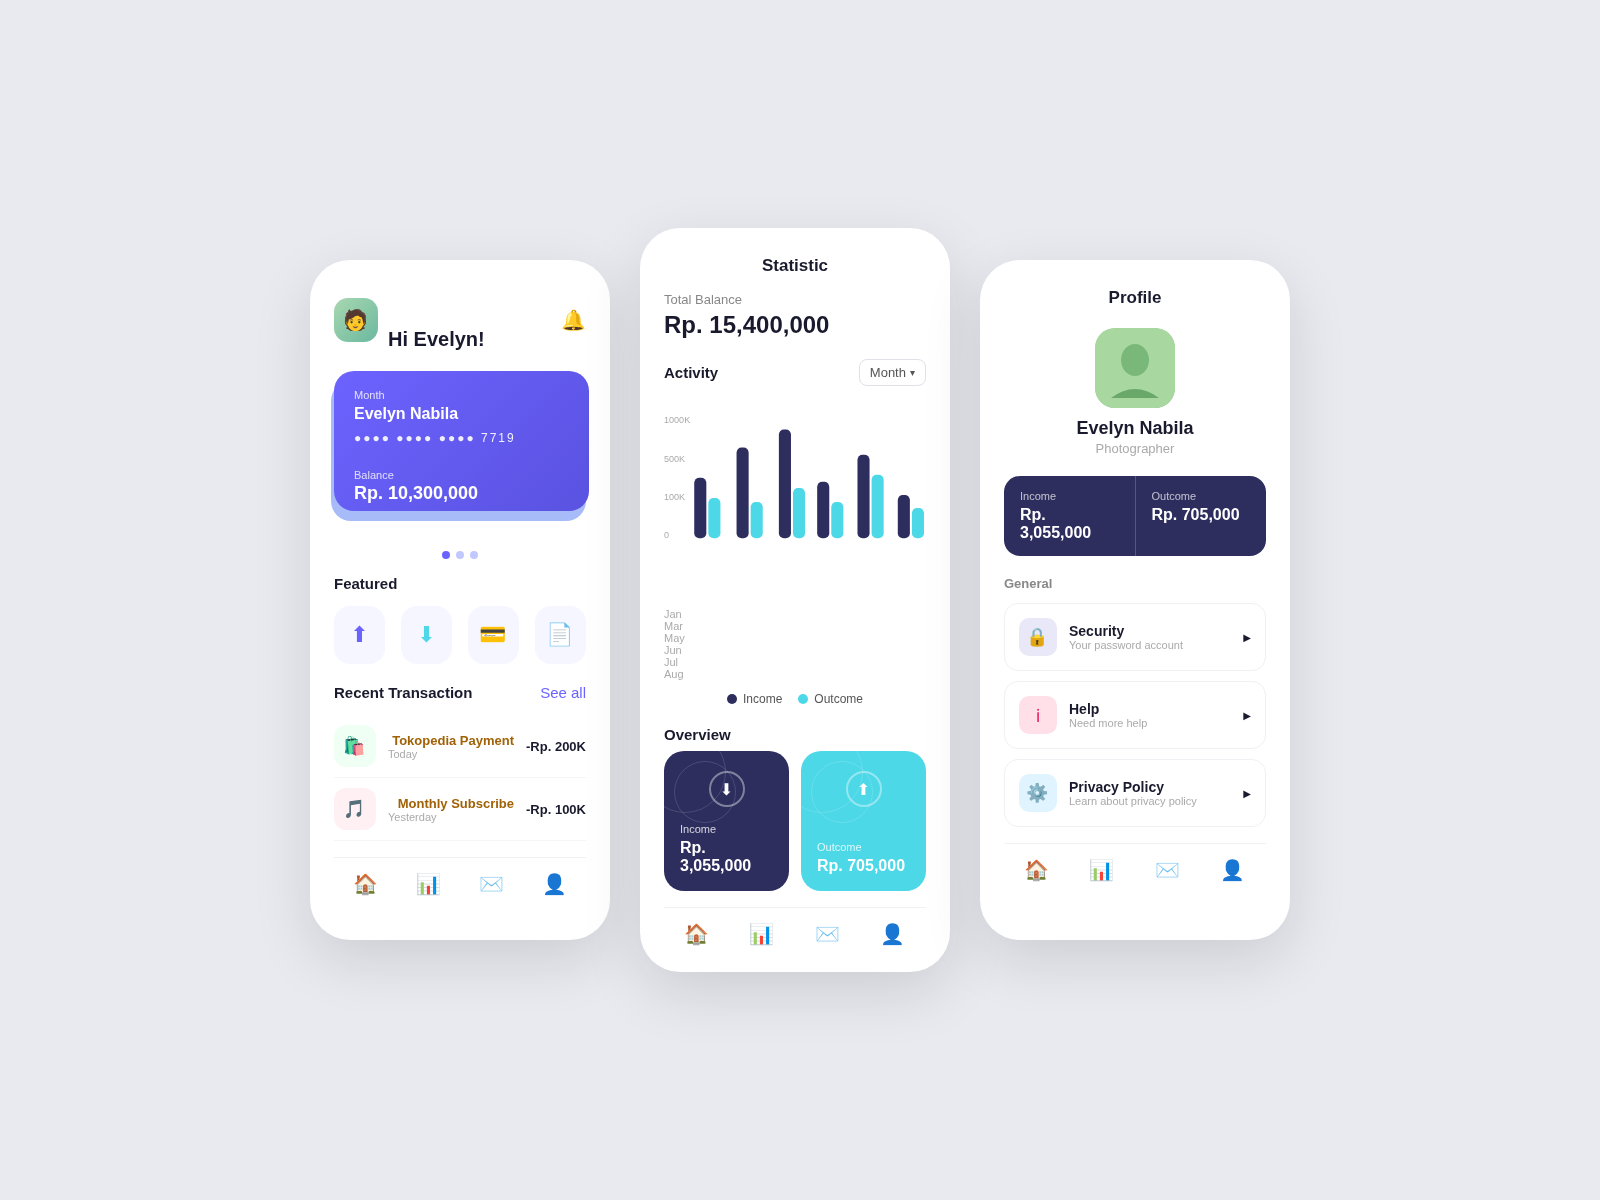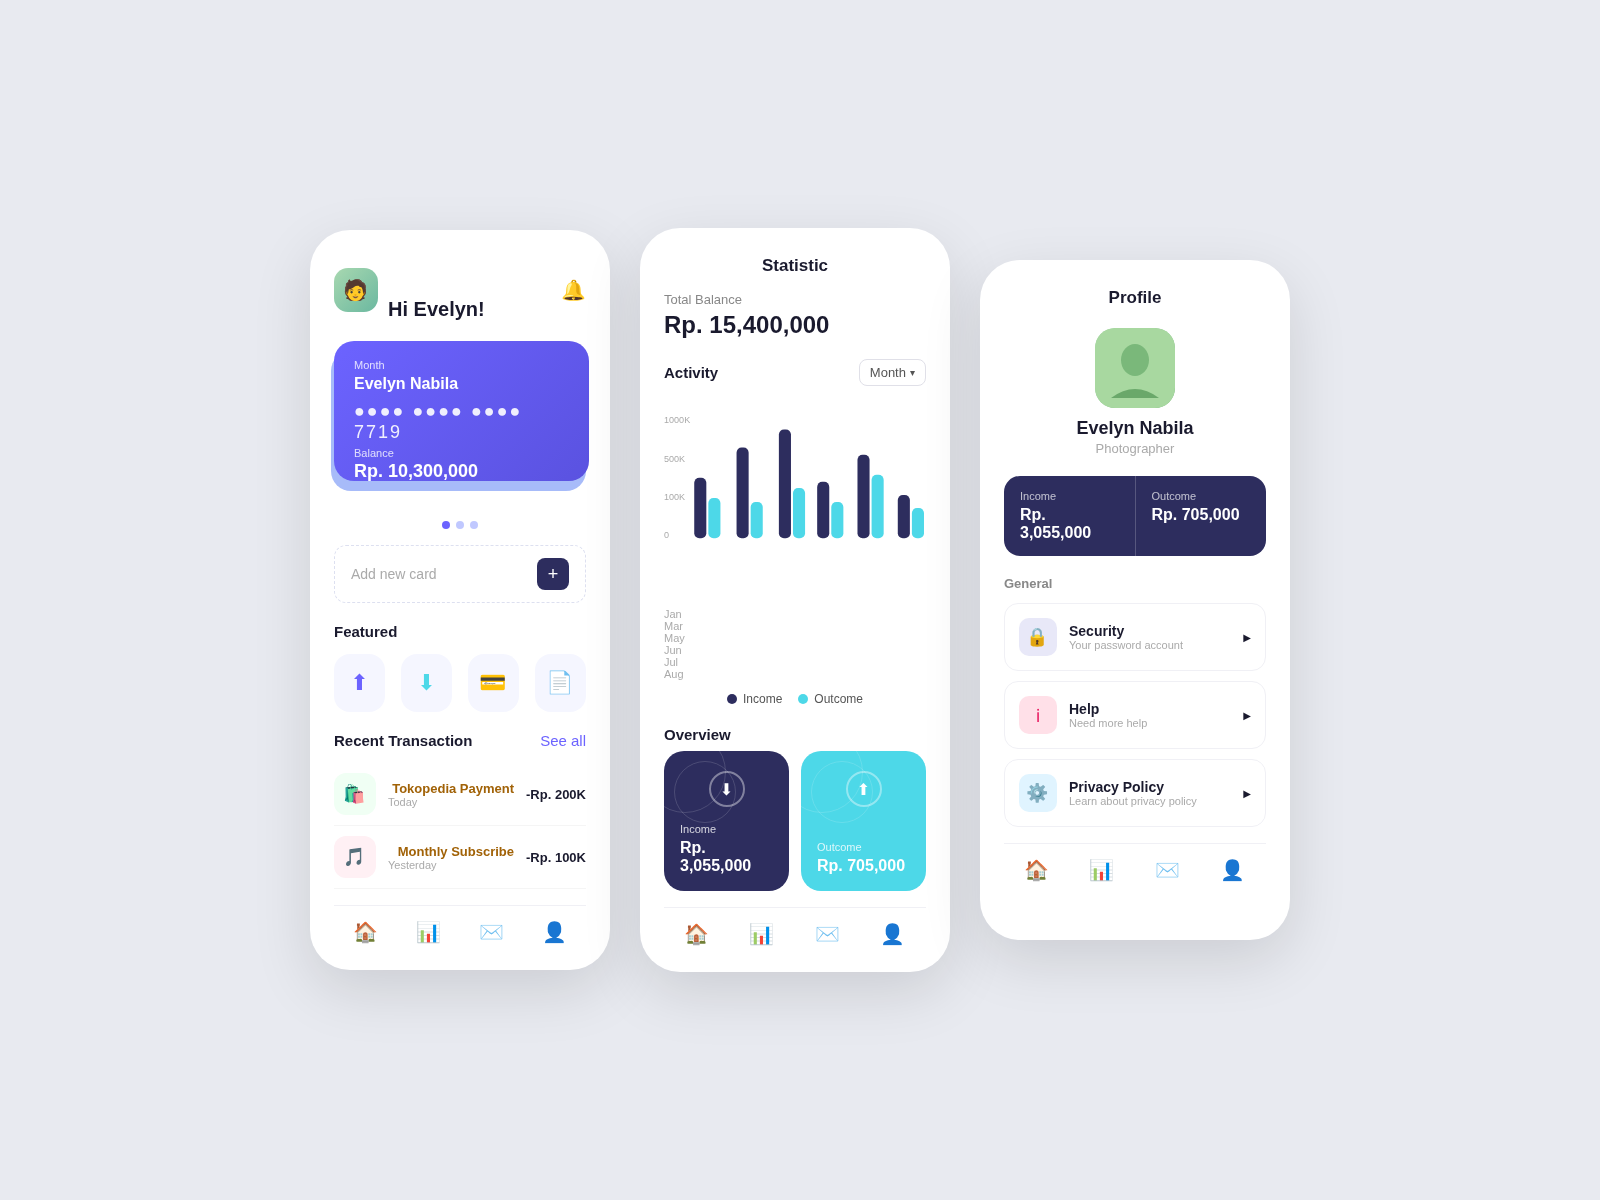--- a/index.html
+++ b/index.html
@@ -63,21 +63,21 @@
     .card-main {
       position: absolute; top: 0; left: 0;
       width: 255px; height: 140px;
       background: linear-gradient(135deg, #6c63ff, #5a52e0);
       border-radius: 20px;
       padding: 18px 20px;
       color: #fff;
     }
     .card-label { font-size: 11px; opacity: 0.8; margin-bottom: 4px; }
     .card-name { font-size: 16px; font-weight: 700; margin-bottom: 8px; }
-    .card-number { font-size: 18px; letter-spacing: 2px; opacity: 0.9; margin-bottom: 4px; }
+    .card-number { font-size: 12px; letter-spacing: 2px; opacity: 0.9; margin-bottom: 24px; }
     .card-balance-label { font-size: 11px; opacity: 0.8; margin-bottom: 2px; }
     .card-balance { font-size: 18px; font-weight: 700; }
     .card-dots {
       display: flex; gap: 6px; justify-content: center;
       margin-bottom: 16px;
     }
     .dot { width: 8px; height: 8px; border-radius: 50%; background: #c0c8ff; }
     .dot.active { background: #6c63ff; }
 
     
@@ -290,24 +290,20 @@
           <div class="card-balance">Rp. 10,300,000</div>
         </div>
       </div>
 
       <div class="card-dots">
         <div class="dot active"></div>
         <div class="dot"></div>
         <div class="dot"></div>
       </div>
 
-      <div class="add-card-row">
-        <span>Add new card</span>
-        <div class="add-btn">+</div>
-      </div>
 
       <div class="section-title">Featured</div>
       <div class="featured-icons">
         <div class="feat-icon-box">
           <span style="color:#6c63ff;">⬆</span>
         </div>
         <div class="feat-icon-box">
           <span style="color:#4dd8e8;">⬇</span>
         </div>
         <div class="feat-icon-box">

